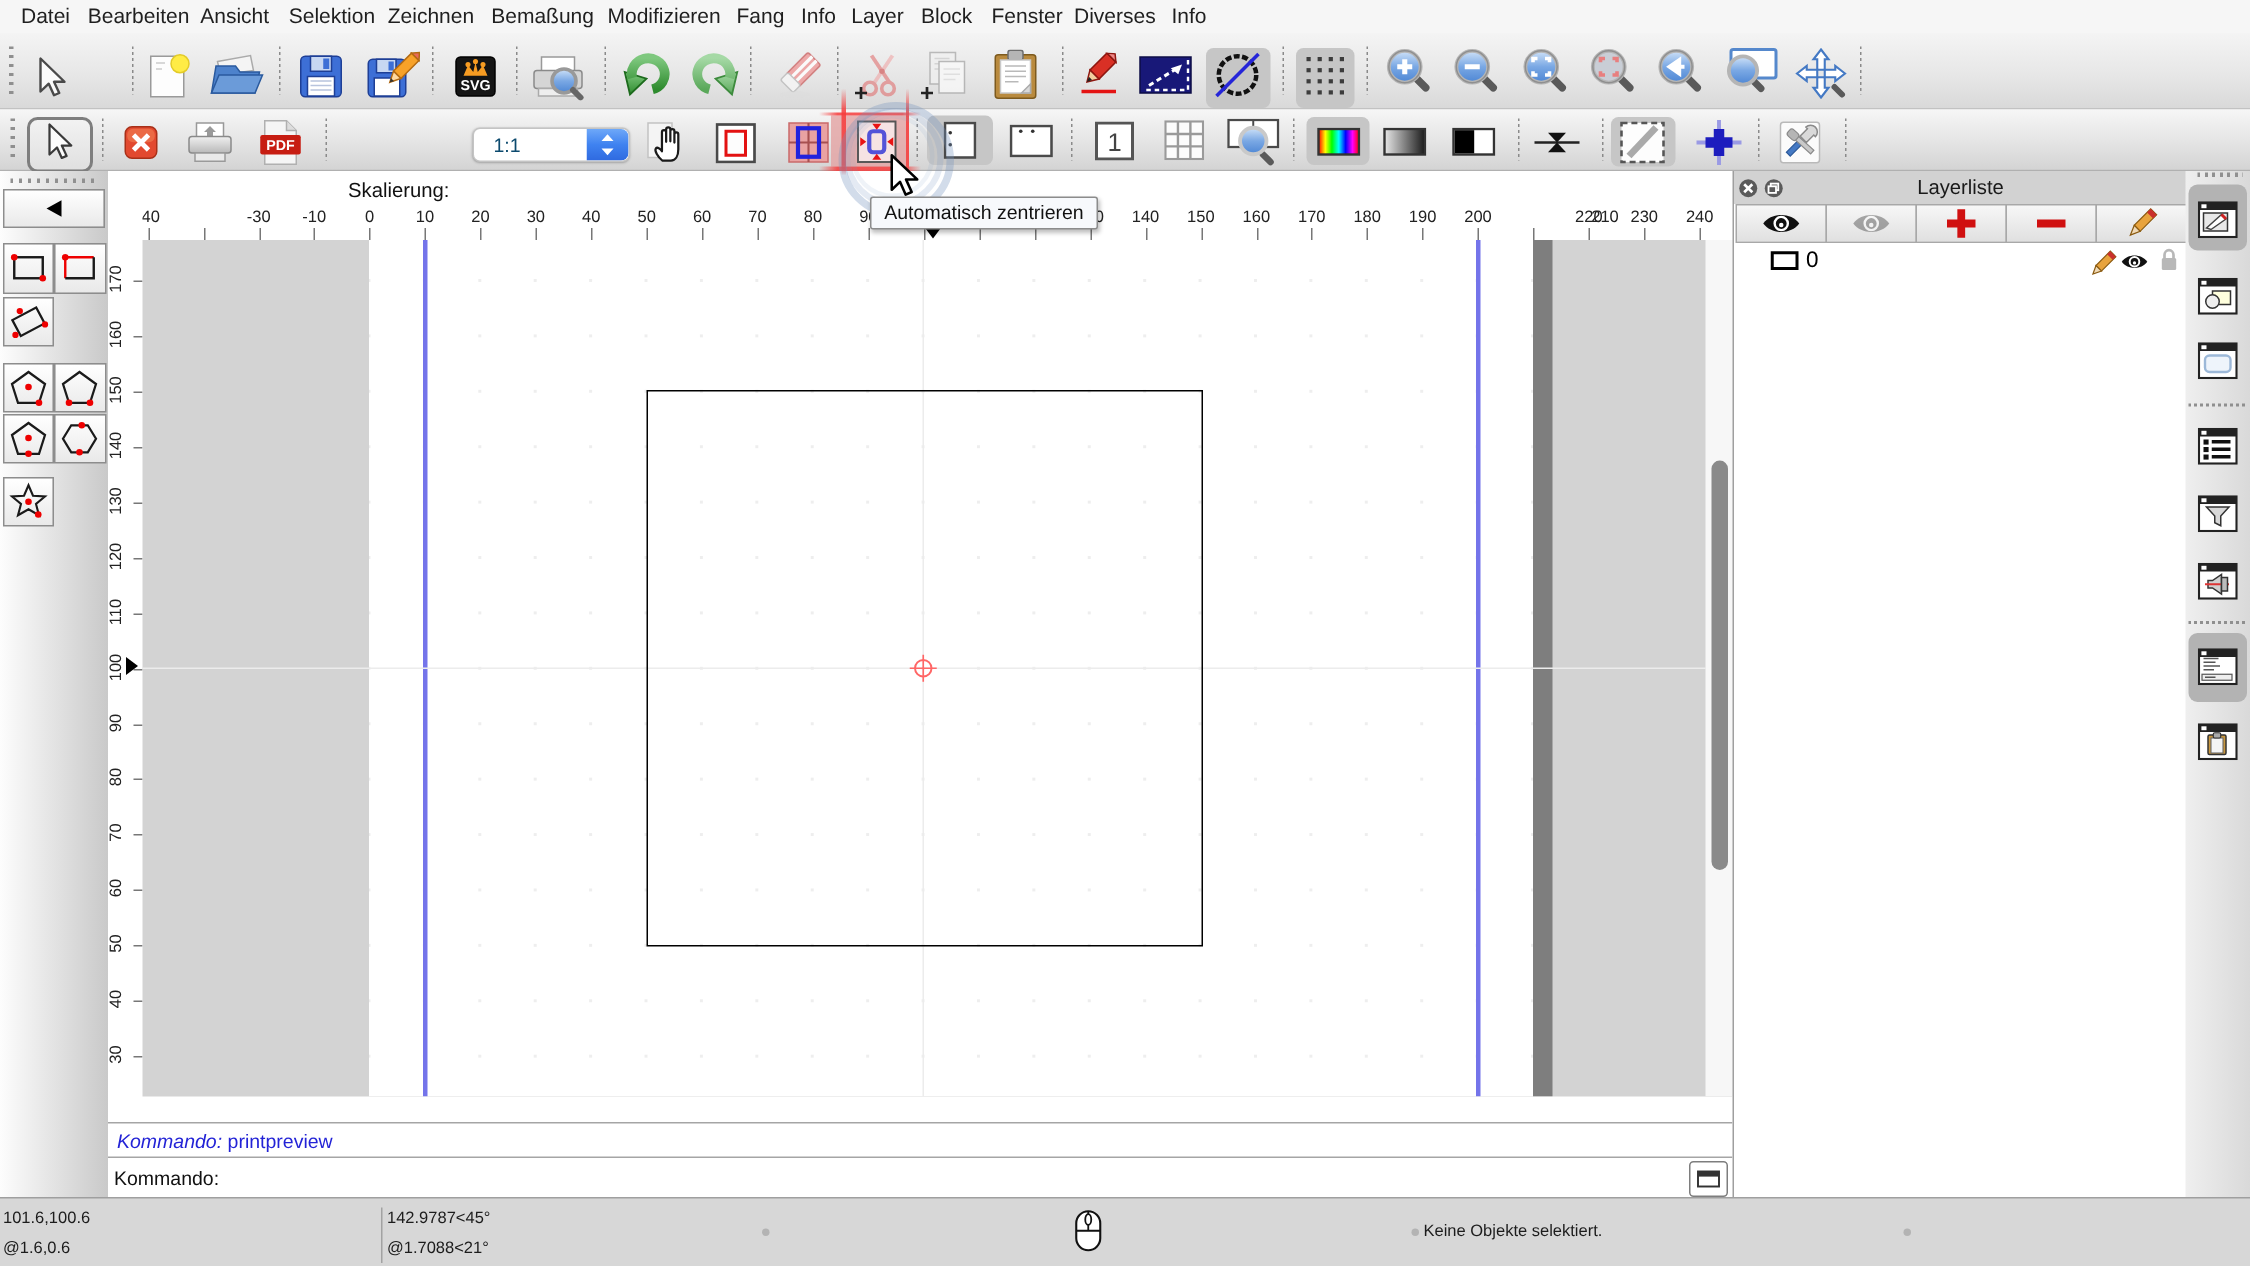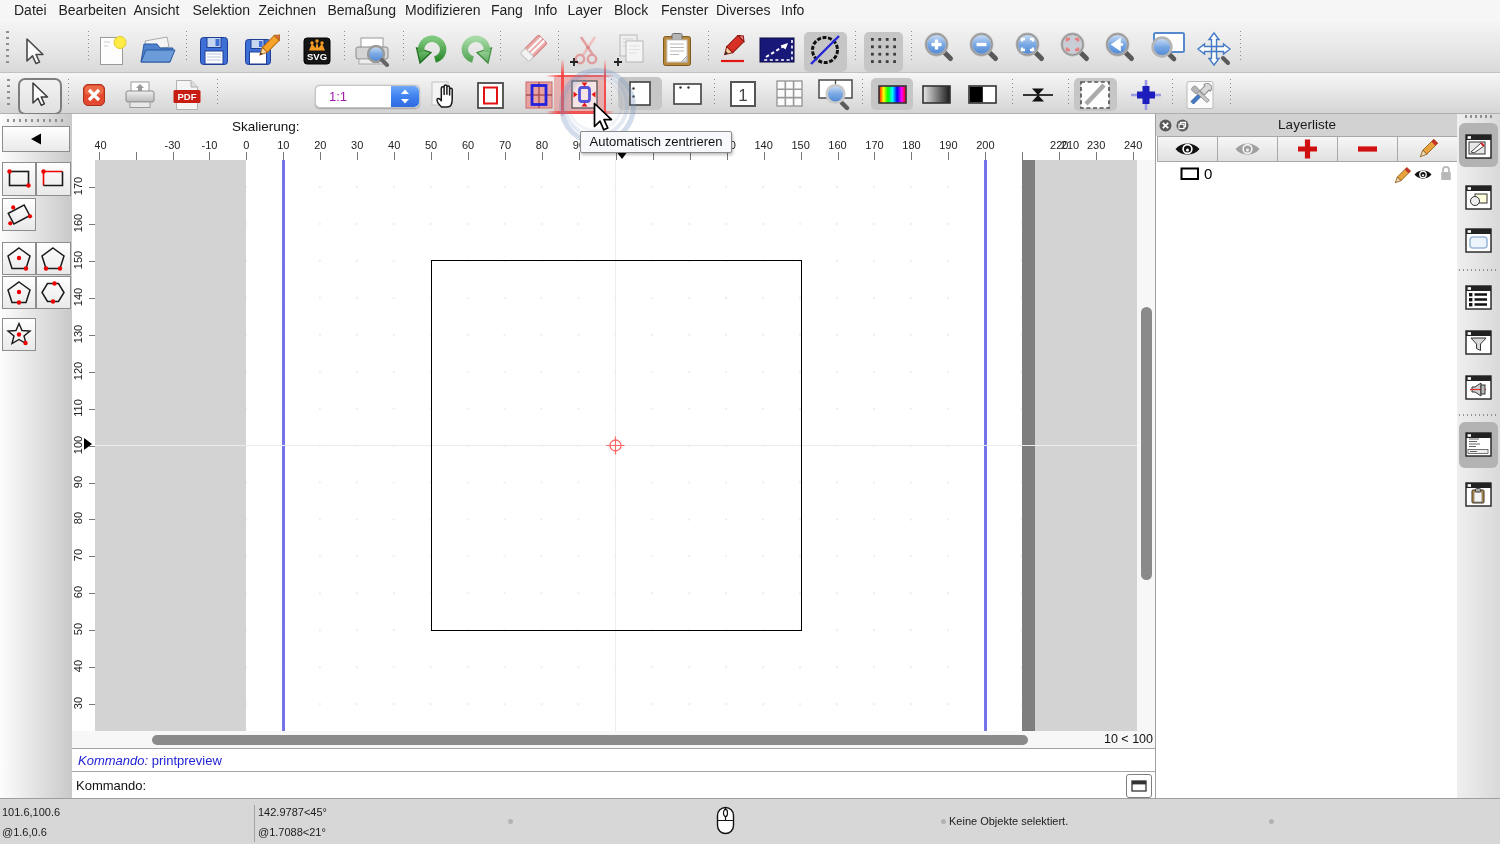--- a/index.html
+++ b/index.html
@@ -354,21 +354,21 @@
           <rect x="7" y="22" width="20" height="5.5" fill="#e9e9e9" stroke="#9a9a9a"></rect>
         </svg></div>
       <div style="position: absolute; line-height: 0; left: 173px; top: 6px;"><svg width="28" height="32">
           <path d="M3.5 1.5 H18 L24.5 8 V30.5 H3.5 Z" fill="#f5f5f5" stroke="#b0b0b0"></path>
           <path d="M18 1.5 V8 H24.5" fill="#ddd" stroke="#b0b0b0"></path>
           <rect x="0.5" y="11" width="27" height="13" rx="1.5" fill="#c71d12"></rect>
           <text x="14" y="21" font-size="9.5" font-weight="bold" fill="#fff" text-anchor="middle" font-family="Liberation Sans">PDF</text>
         </svg></div>
       <div style="position: absolute; left: 232px; top: 14.5px; font-size: 13.5px; color: rgb(17, 17, 17); margin-top: 31px;">Skalierung:</div>
       <div style="position: absolute; left: 315px; top: 11.5px; width: 103px; height: 21px; background: rgb(255, 255, 255); border: 1px solid rgb(196, 196, 196); border-radius: 5px; box-shadow: rgba(0, 0, 0, 0.25) 0px 0.5px 1.5px;">
-        <div style="position: absolute; left: 13px; top: 3px; font-size: 13px; color: #a21caf;">1:1</div>
+        <div style="position: absolute; left: 13px; top: 3px; font-size: 13px; color: #0c4a6e;">1:1</div>
         <div style="position: absolute; line-height: 0; right: 0px; top: 0px;"><svg width="28" height="21">
             <defs>
               <linearGradient id="bl" x1="0" y1="0" x2="0" y2="1">
                 <stop offset="0" stop-color="#6ea8f8"></stop>
                 <stop offset="0.5" stop-color="#3f82f0"></stop>
                 <stop offset="1" stop-color="#2f6ae0"></stop>
               </linearGradient>
             </defs>
             <path d="M0 0 H23 a5 5 0 0 1 5 5 V16 a5 5 0 0 1 -5 5 H0 Z" fill="url(#bl)"></path>
             <path d="M10 8 L14 3.5 L18 8 Z" fill="#fff"></path>
@@ -662,24 +662,20 @@
     <div id="faintv" style="position:absolute;left:520.2px;top:0;width:1px;height:571px;background:#ececec;"></div>
     <div id="fainth" style="position:absolute;left:0;top:285.2px;width:1042px;height:1px;background:#ececec;"></div>
     <div id="drawrect" style="position:absolute;left:335.7px;top:100.4px;width:369px;height:369px;border:1.2px solid #000;"></div>
     <svg style="position:absolute;left:508px;top:273px;" width="25" height="25">
       <circle cx="12.5" cy="12.5" r="5.5" fill="none" stroke="#f66" stroke-width="1.3"></circle>
       <path d="M12.5 3.5 V21.5 M3.5 12.5 H21.5" stroke="#f66" stroke-width="1.1" fill="none"></path>
     </svg>
     <div id="vtrack"></div>
     <div id="vthumb"></div>
   </div>
-  <div id="hscrollrow" class="abs">
-    <div id="hthumb"></div>
-    <div id="scrtext">10 &lt; 100</div>
-  </div>
   <div id="kom1" class="abs">
       <span style="position:absolute;left:6px;top:4px;"><i>Kommando:</i> printpreview</span>
     </div>
   <div id="kom2" class="abs">
       <span style="position:absolute;left:4px;top:6px;">Kommando:</span>
     <div id="kombtn">
         <svg width="24" height="22" style="position:absolute;left:0;top:0;">
           <rect x="5" y="6" width="14" height="10" fill="#fff" stroke="#333" stroke-width="1.3"></rect>
           <rect x="5" y="6" width="14" height="3.4" fill="#333"></rect>
         </svg>

